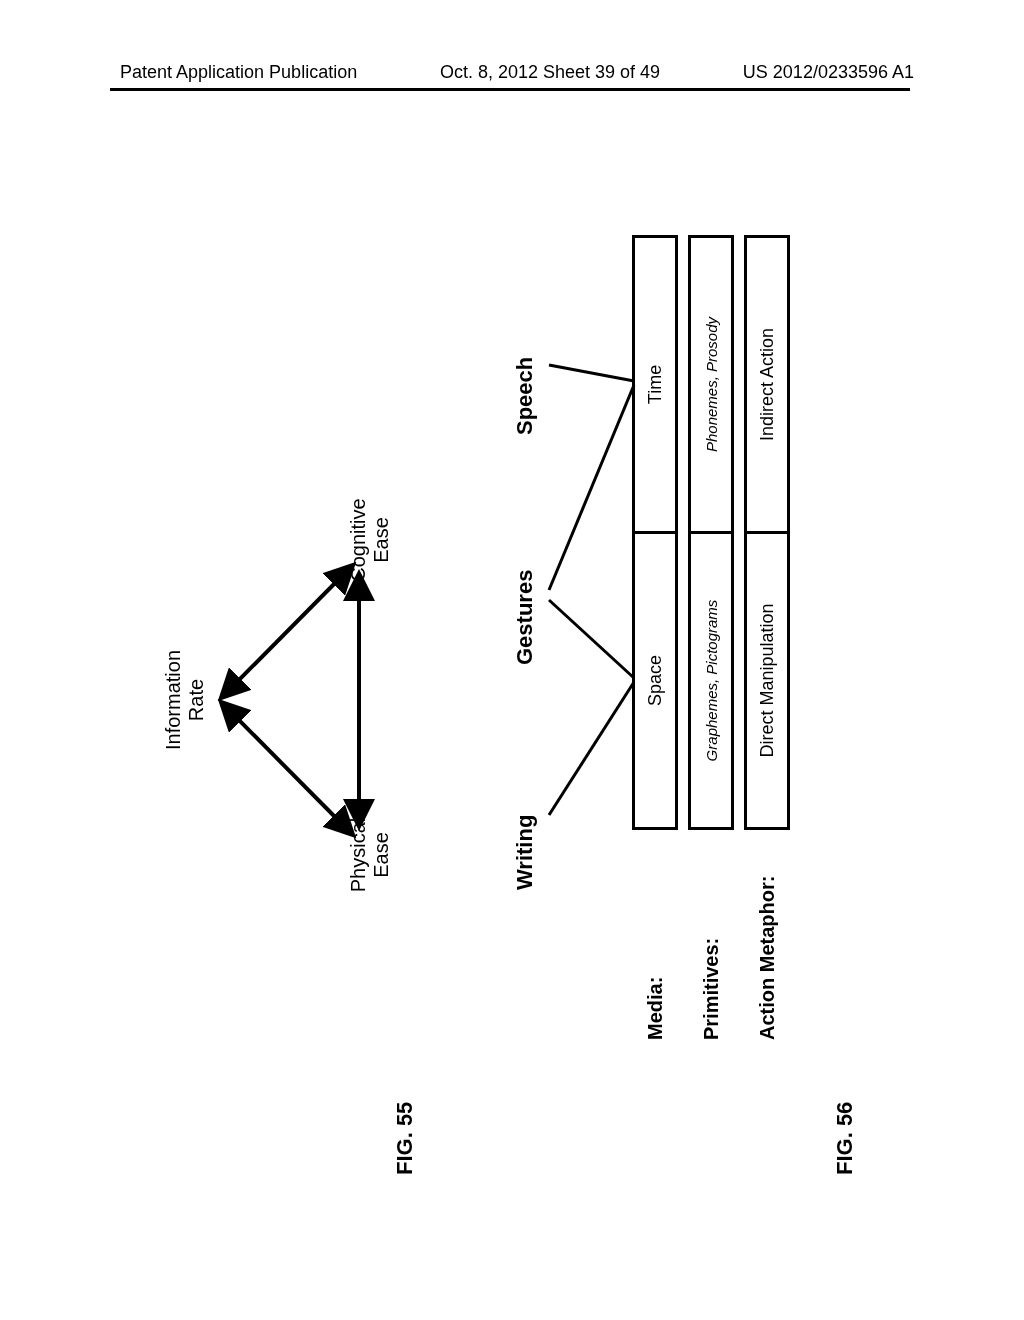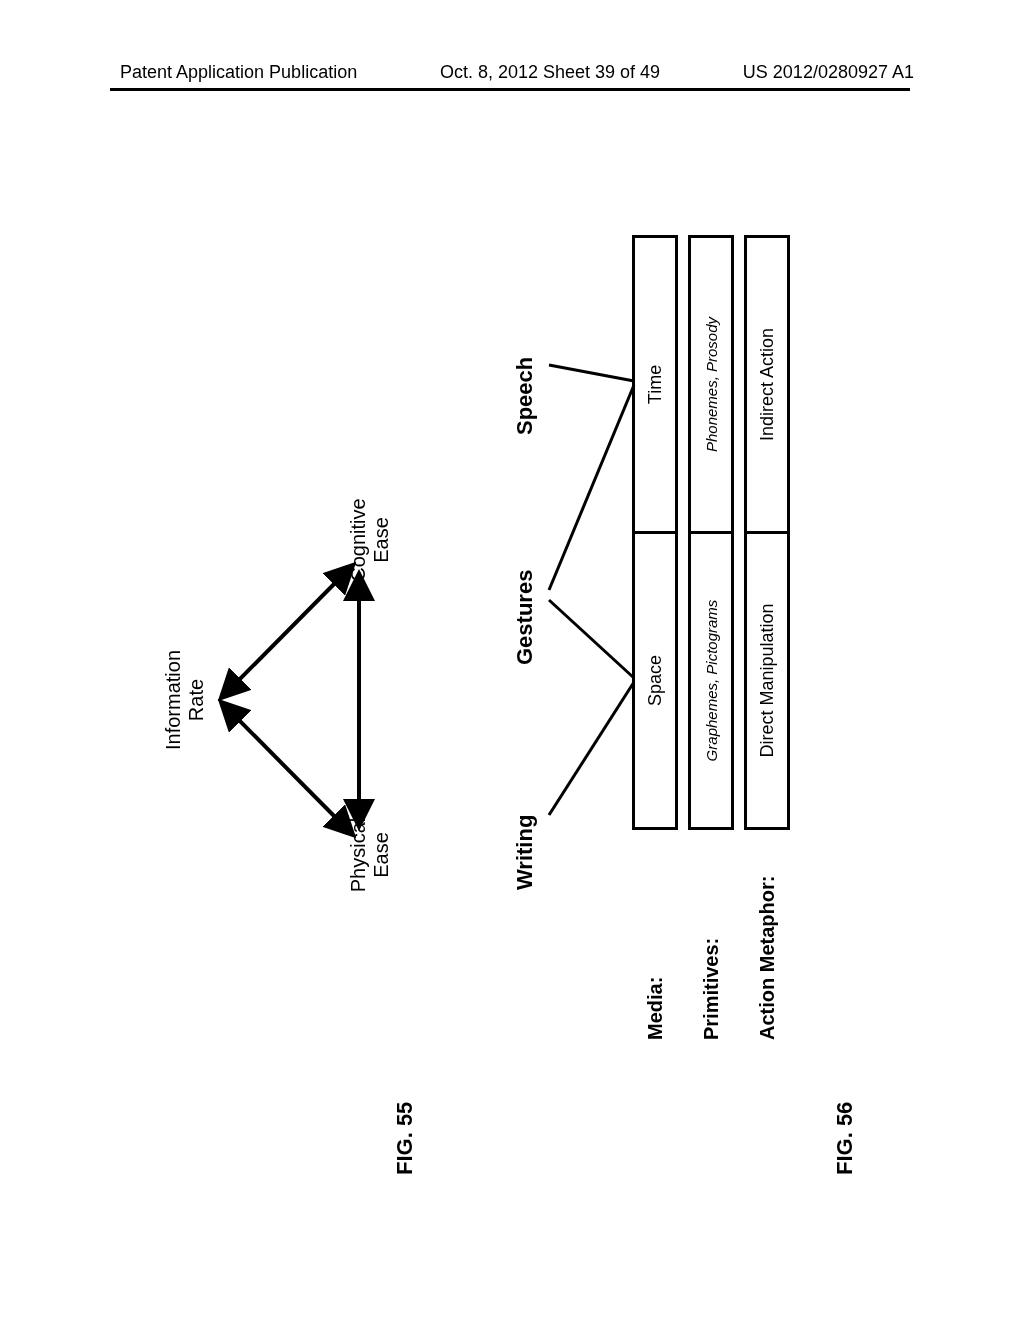--- a/index.html
+++ b/index.html
@@ -159,21 +159,21 @@
 
 </style>
 </head>
 <body>
 
 <div class="page">
 
   <div class="header">
     <span class="left">Patent Application Publication</span>
     <span class="mid">Oct. 8, 2012  Sheet 39 of 49</span>
-    <span class="right">US 2012/0280927 A1</span>
+    <span class="right">US 2012/0233596 A1</span>
   </div>
   <div class="hr"></div>
 
   <div class="rotated-stage">
 
     <div class="fig55-label">FIG. 55</div>
 
     <div class="tri-wrap">
       <div class="tri-label tri-info">Information<br>Rate</div>
       <div class="tri-label tri-phys">Physical<br>Ease</div>

